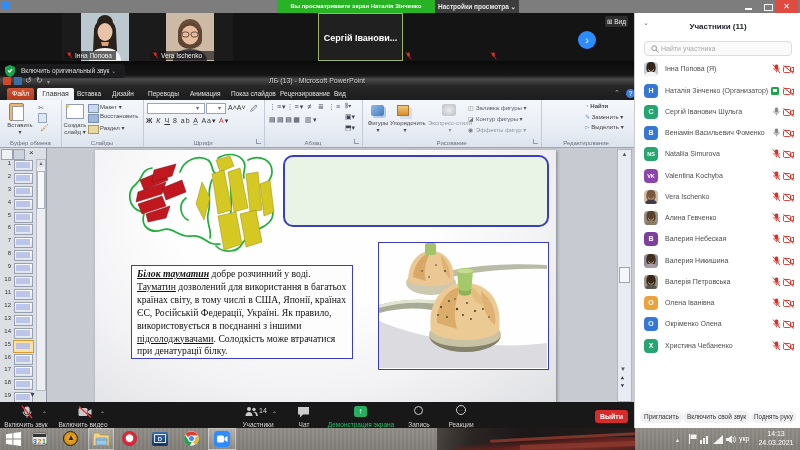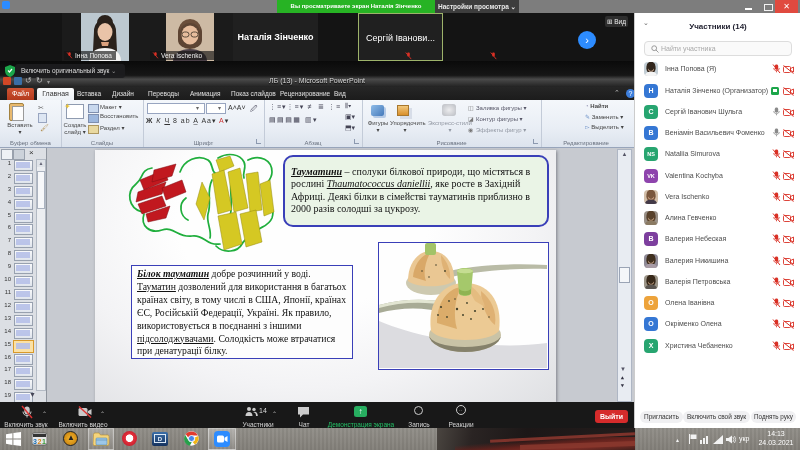--- a/index.html
+++ b/index.html
@@ -49,22 +49,21 @@
       <rect x="25" y="19" width="7" height="5" rx="2.5" fill="none" stroke="#5a4a3a" stroke-width="1"></rect>
       <path d="M7,48 c0-8 8-12 17-12 s17,4 17,12z" fill="#4a3f47"></path>
     </svg>
     <div class="abs" style="left:2px;top:38px;width:64px;height:9px;background:rgba(20,20,20,0.65);"></div>
     <svg class="abs" style="left:4px;top:39px;" width="7" height="7" viewBox="0 0 9 10">
         <path d="M4.5,0.5 c-1,0-1.7,0.7-1.7,1.7 v1.8 c0,1 0.7,1.7 1.7,1.7 s1.7-0.7,1.7-1.7 V2.2 C6.2,1.2,5.5,0.5,4.5,0.5z" fill="#d93025"></path>
         <line x1="1" y1="0.5" x2="8" y2="9" stroke="#d93025" stroke-width="1.2"></line>
       </svg>
     <div class="abs" style="left:13px;top:39px;color:#eee;font-size:6.5px;">Vera Ischenko</div>
   </div>
-  <div class="abs" style="left:233px;top:13px;width:85px;height:48px;background:#202020;color:#fff;font-size:9px;font-weight:bold;line-height:48px;text-align:center;">Наталія Зінченко</div>
-  <div class="abs" style="left:318px;top:13px;width:85px;height:48px;background:#202020;color:#fff;font-size:9px;font-weight:normal;line-height:48px;text-align:center;border:1px solid #9db36a;box-sizing:border-box;margin-left:40px;">Сергій Іванови...</div>
+  <div class="abs" style="left:318px;top:13px;width:85px;height:48px;background:#202020;color:#fff;font-size:9px;font-weight:bold;line-height:48px;text-align:center;border:1px solid #9db36a;box-sizing:border-box;">Сергій Іванови...</div>
   <svg class="abs" style="left:405px;top:52px;" width="7" height="8" viewBox="0 0 9 10">
       <path d="M4.5,0.5 c-1,0-1.7,0.7-1.7,1.7 v1.8 c0,1 0.7,1.7 1.7,1.7 s1.7-0.7,1.7-1.7 V2.2 C6.2,1.2,5.5,0.5,4.5,0.5z" fill="#d93025"></path>
       <line x1="1" y1="0.5" x2="8" y2="9" stroke="#d93025" stroke-width="1.2"></line>
     </svg>
   <svg class="abs" style="left:490px;top:52px;" width="7" height="8" viewBox="0 0 9 10">
       <path d="M4.5,0.5 c-1,0-1.7,0.7-1.7,1.7 v1.8 c0,1 0.7,1.7 1.7,1.7 s1.7-0.7,1.7-1.7 V2.2 C6.2,1.2,5.5,0.5,4.5,0.5z" fill="#d93025"></path>
       <line x1="1" y1="0.5" x2="8" y2="9" stroke="#d93025" stroke-width="1.2"></line>
     </svg>
   <div class="abs" style="left:578px;top:31px;width:18px;height:18px;border-radius:50%;background:#2d8cff;color:#fff;font-size:11px;line-height:18px;text-align:center;">›</div>
   <div class="abs" style="left:605px;top:16px;width:23px;height:11px;background:#2e2e2e;border-radius:2px;color:#eee;font-size:6.5px;line-height:11px;text-align:center;">⊞ Вид</div>
@@ -269,21 +268,20 @@
           <path d="M108,22 L120,18 L128,58 L114,62 Z"></path>
           <path d="M126,24 L138,22 L142,60 L130,62 Z"></path>
           <path d="M98,66 L116,62 L122,94 L104,100 Z"></path>
           <path d="M120,64 L136,60 L142,92 L126,97 Z"></path>
           <path d="M82,32 L90,48 L84,70 L76,54 Z"></path>
           <path d="M140,34 L150,30 L154,62 L144,66 Z"></path>
         </g>
       </svg>
 
       <div class="abs" style="left:188px;top:5px;width:266px;height:72px;background:#eaf4e6;border:2px solid #3a3fb8;border-radius:10px;box-sizing:border-box;"></div>
-      <div class="abs" style="left:196px;top:16px;width:244px;font-family:'Liberation Serif',serif;font-size:10px;line-height:12.3px;color:#111;"><b><i><u>Тауматини</u></i></b> – сполуки білкової природи, що містяться в рослині <i><u>Thaumatococcus daniellii</u></i>, яке росте в Західній Африці. Деякі білки в сімействі тауматинів приблизно в 2000 разів солодші за цукрозу.</div>
 
       <div class="abs" style="left:36px;top:115px;width:222px;height:94px;background:#fdfdfd;border:1px solid #3a3fb8;box-sizing:border-box;"></div>
       <div class="abs" style="left:42px;top:118px;width:212px;font-family:'Liberation Serif',serif;font-size:9.7px;line-height:12.9px;color:#111;"><b><i><u>Білок тауматин</u></i></b> добре розчинний у воді. <u>Тауматин</u> дозволений для використання в багатьох країнах світу, в тому числі в США, Японії, країнах ЄС, Російській Федерації, Україні.  Як правило, використовується в поєднанні з іншими <u>підсолоджувачами</u>. Солодкість може втрачатися при денатурації білку.</div>
 
       <div class="abs" style="left:283px;top:92px;width:171px;height:128px;background:#fff;border:1.5px solid #3a3fb8;box-sizing:border-box;overflow:hidden;">
         <svg width="168" height="125" viewBox="0 0 168 125">
           <rect width="168" height="125" fill="#fefefe"></rect>
           <path d="M0,78 C40,95 110,108 168,100 L168,125 L0,125 Z" fill="#dcdce0"></path>
 
           <path d="M168,22 C130,20 90,22 62,30 L64,36 C92,28 132,25 168,26 Z" fill="#b9bba6"></path>
@@ -373,21 +371,21 @@
     <div class="abs" style="left:414px;top:4px;width:9px;height:9px;border:1.5px solid #ccc;border-radius:50%;box-sizing:border-box;"></div>
     <div class="abs" style="left:403px;top:19px;width:32px;color:#d5d5d5;font-size:6.5px;text-align:center;">Запись</div>
     <div class="abs" style="left:456px;top:3px;width:10px;height:10px;border:1.2px solid #ccc;border-radius:50%;box-sizing:border-box;"></div>
     <div class="abs" style="left:459px;top:5px;color:#ccc;font-size:5px;">··</div>
     <div class="abs" style="left:443px;top:19px;width:36px;color:#d5d5d5;font-size:6.5px;text-align:center;">Реакции</div>
     <div class="abs" style="left:595px;top:8px;width:33px;height:13px;background:#d62b2b;border-radius:3px;color:#fff;font-size:7px;font-weight:bold;line-height:13px;text-align:center;">Выйти</div>
   </div>
 
   <div id="panel" class="abs" style="left:634px;top:13px;width:166px;height:415px;background:#fff;border-left:1px solid #ccc;box-sizing:border-box;">
     <div class="abs" style="left:8px;top:6px;color:#666;font-size:7px;">⌄</div>
-    <div class="abs" style="left:0;top:9px;width:166px;text-align:center;color:#1f1f2e;font-size:8px;font-weight:bold;">Участники (14)</div>
+    <div class="abs" style="left:0;top:9px;width:166px;text-align:center;color:#1f1f2e;font-size:8px;font-weight:bold;">Участники (11)</div>
     <div class="abs" style="left:9px;top:28px;width:148px;height:15px;background:#fafafa;border:1px solid #ddd;border-radius:4px;box-sizing:border-box;"></div>
     <svg class="abs" style="left:16px;top:32px;" width="8" height="8" viewBox="0 0 8 8">
         <circle cx="3.2" cy="3.2" r="2.4" fill="none" stroke="#9a9a9a" stroke-width="1"></circle>
         <line x1="5" y1="5" x2="7.5" y2="7.5" stroke="#9a9a9a" stroke-width="1"></line>
       </svg>
     <div class="abs" style="left:26px;top:32px;color:#aaa;font-size:7px;">Найти участника</div>
     <div id="plist">
     <svg class="abs" style="left:9px;top:49px;" width="14" height="14" viewBox="0 0 14 14">
           <defs>
             <clipPath id="pc1">

